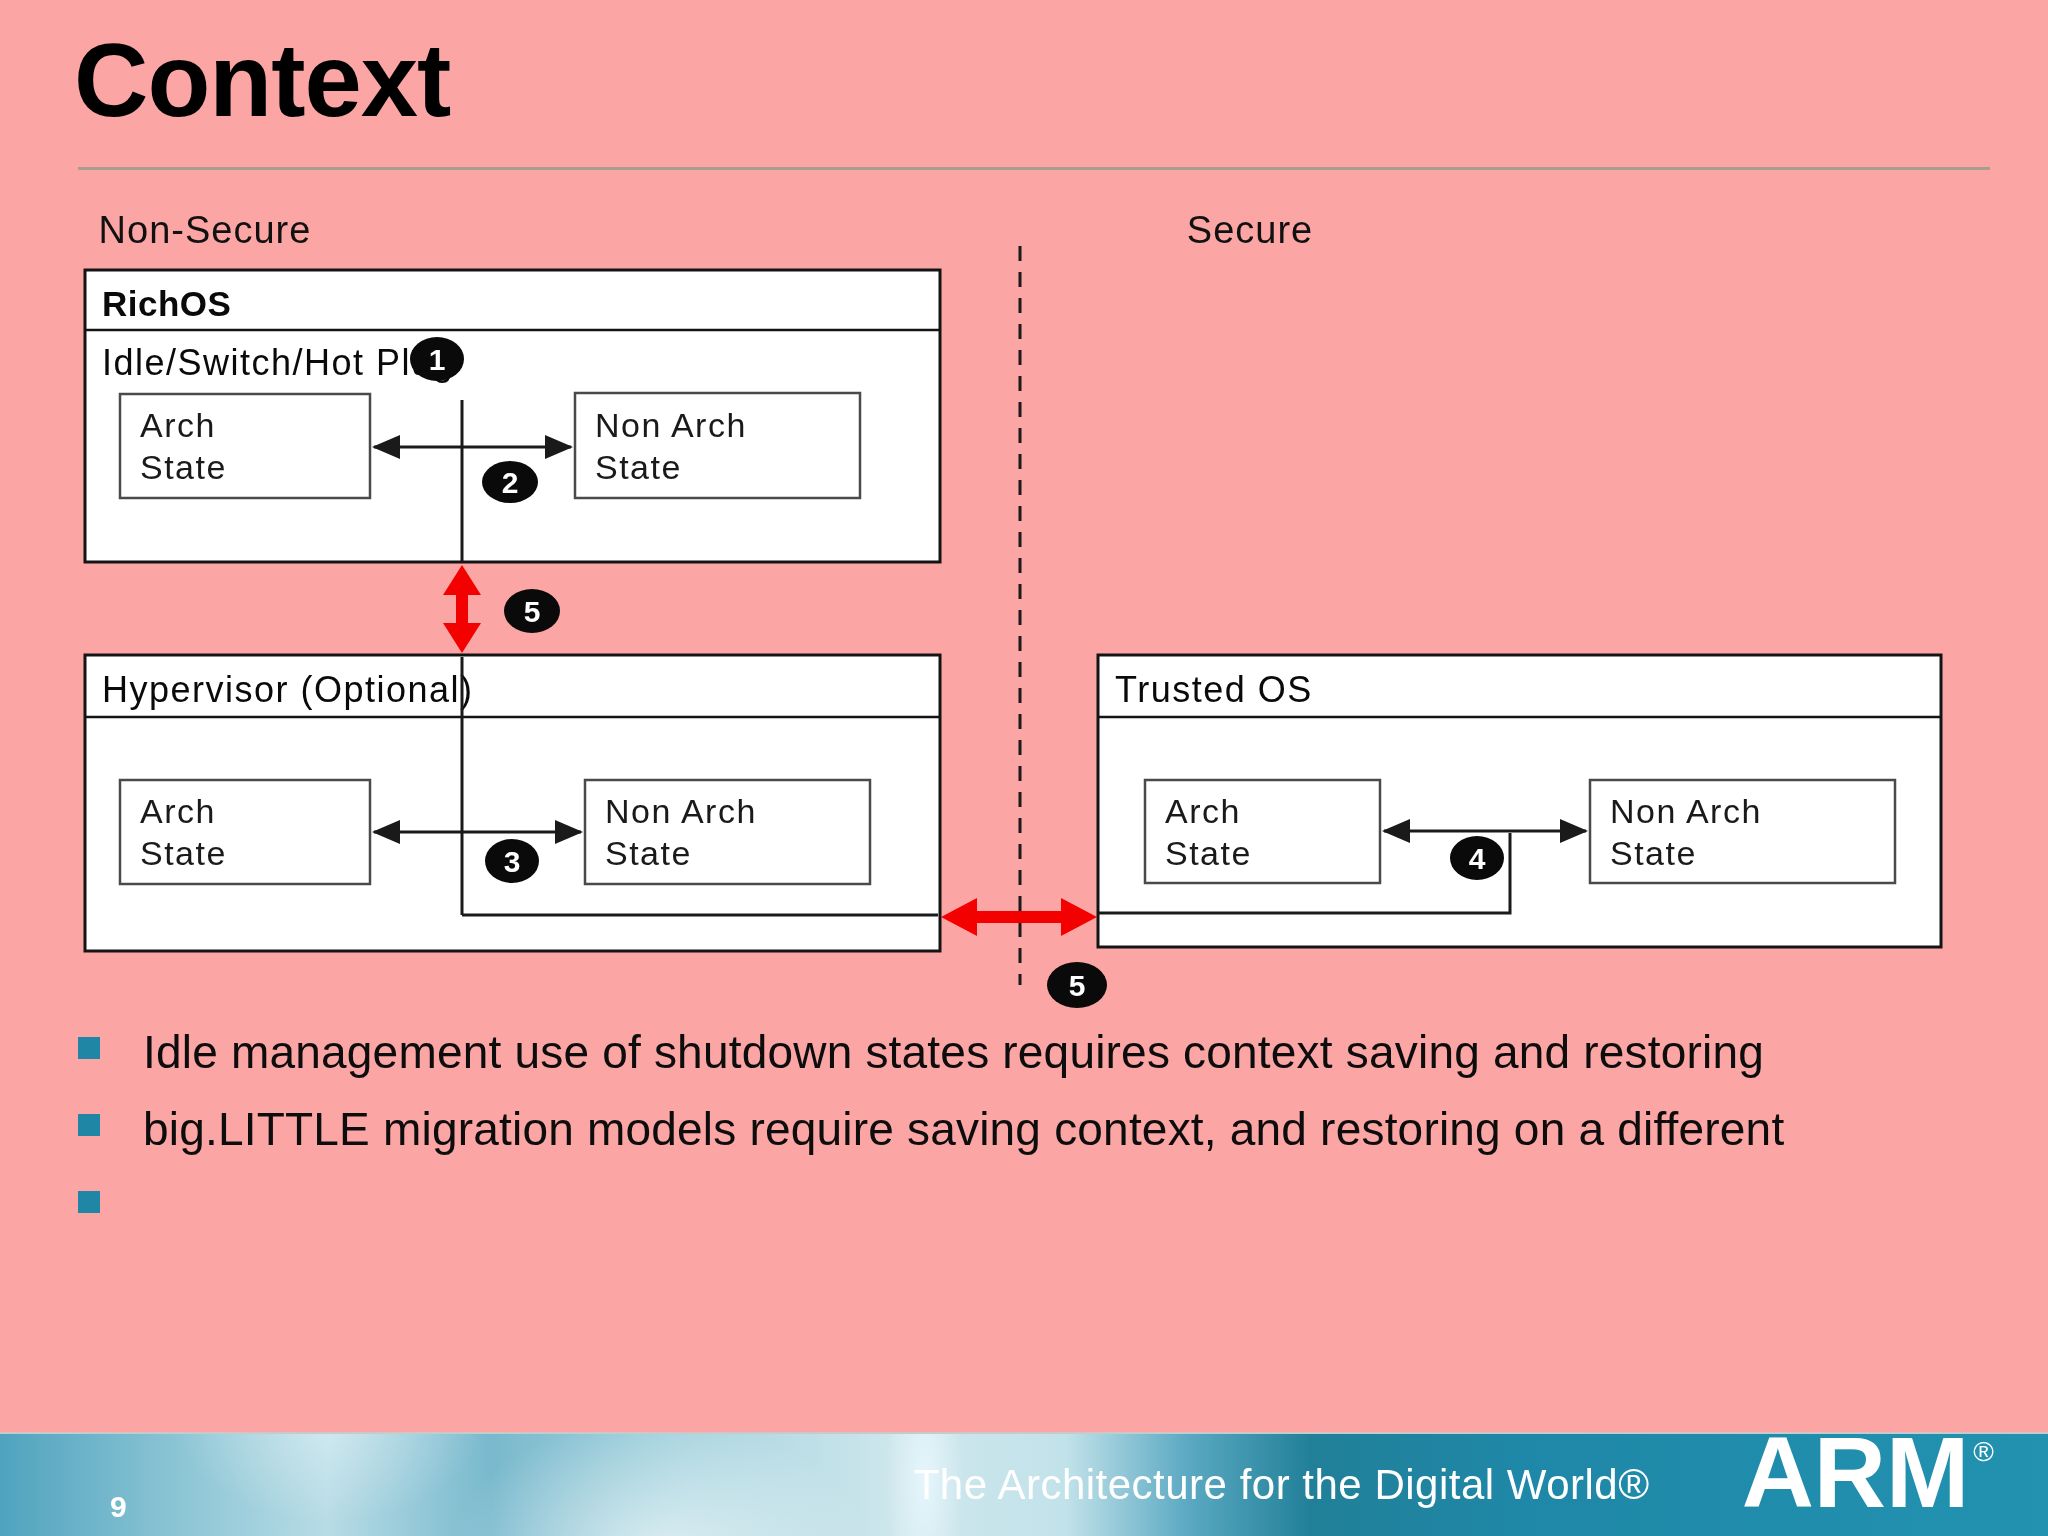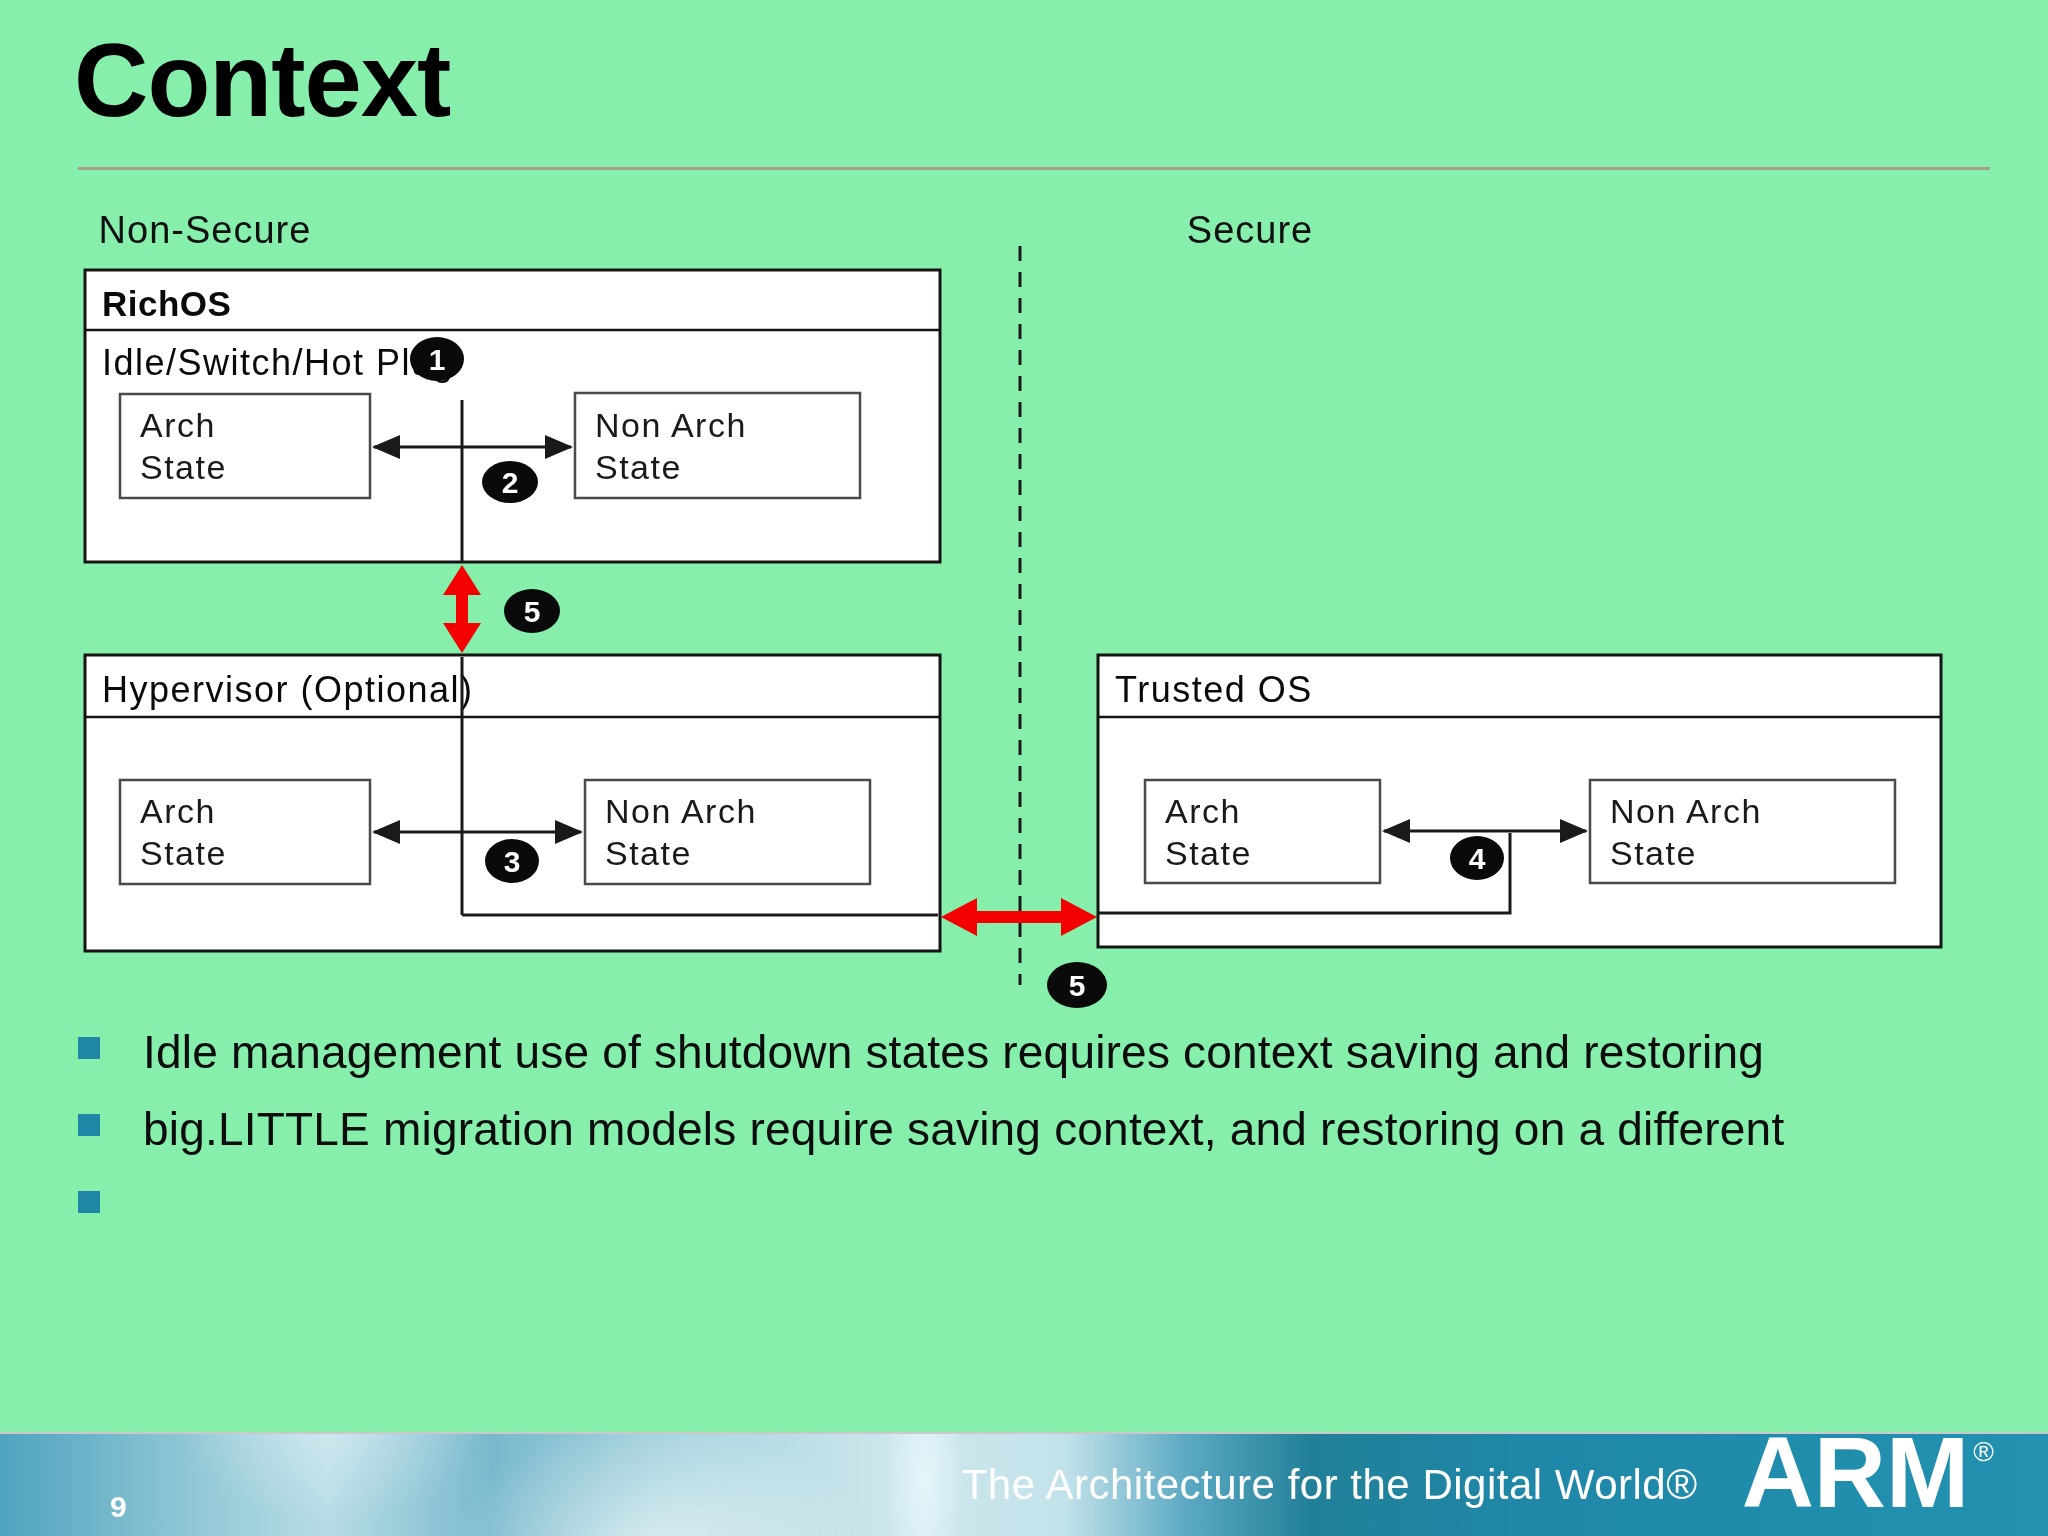--- a/index.html
+++ b/index.html
@@ -1,17 +1,17 @@
 <!DOCTYPE html>
 <html><head>
 <meta charset="utf-8">
 <style>
   html,body{margin:0;padding:0;background:#888;}
   .slide{
-    position:relative;width:2048px;height:1536px;background:#86efac;
+    position:relative;width:2048px;height:1536px;background:#fca5a5;
     font-family:"Liberation Sans", sans-serif;overflow:hidden;
   }
   .title{
     position:absolute;left:74px;top:22px;margin:0;
     font-size:103px;font-weight:700;color:#000;letter-spacing:-1px;
   }
   .title-rule{
     position:absolute;left:78px;top:167px;width:1912px;height:3px;
     background:#a79e90;
   }
@@ -34,21 +34,21 @@
       radial-gradient(ellipse 220px 150px at 330px -15%, rgba(255,255,255,.38), rgba(255,255,255,0) 70%),
       radial-gradient(ellipse 60px 220px at 925px 45%, rgba(232,248,252,.9), rgba(232,248,252,0) 65%),
       linear-gradient(90deg,#4fa3bf 0%,#8ec6d5 9%,#b7dce6 16%,#79b9cd 24%,#a6d3de 33%,#cfe7ed 44%,#c2e2ea 52%,#5ba9c2 58%,#218098 64%,#1f87a7 74%,#2292b0 100%);
   }
   .page-num{
     position:absolute;left:110px;bottom:12px;color:#fff;
     font-size:30px;font-weight:700;
   }
   .footer-right{
     position:absolute;right:58px;top:0;height:100%;
-    display:flex;align-items:center;gap:44px;
+    display:flex;align-items:center;gap:92px;
   }
   .tagline{color:#fff;font-size:42px;letter-spacing:.5px;}
   .arm-logo{color:#fff;font-size:100px;font-weight:700;letter-spacing:0;line-height:100px;}
   .arm-reg{font-size:28px;font-weight:400;position:relative;top:-46px;left:4px;}
 </style>
 </head>
 <body>
 
 <div class="slide">
 

